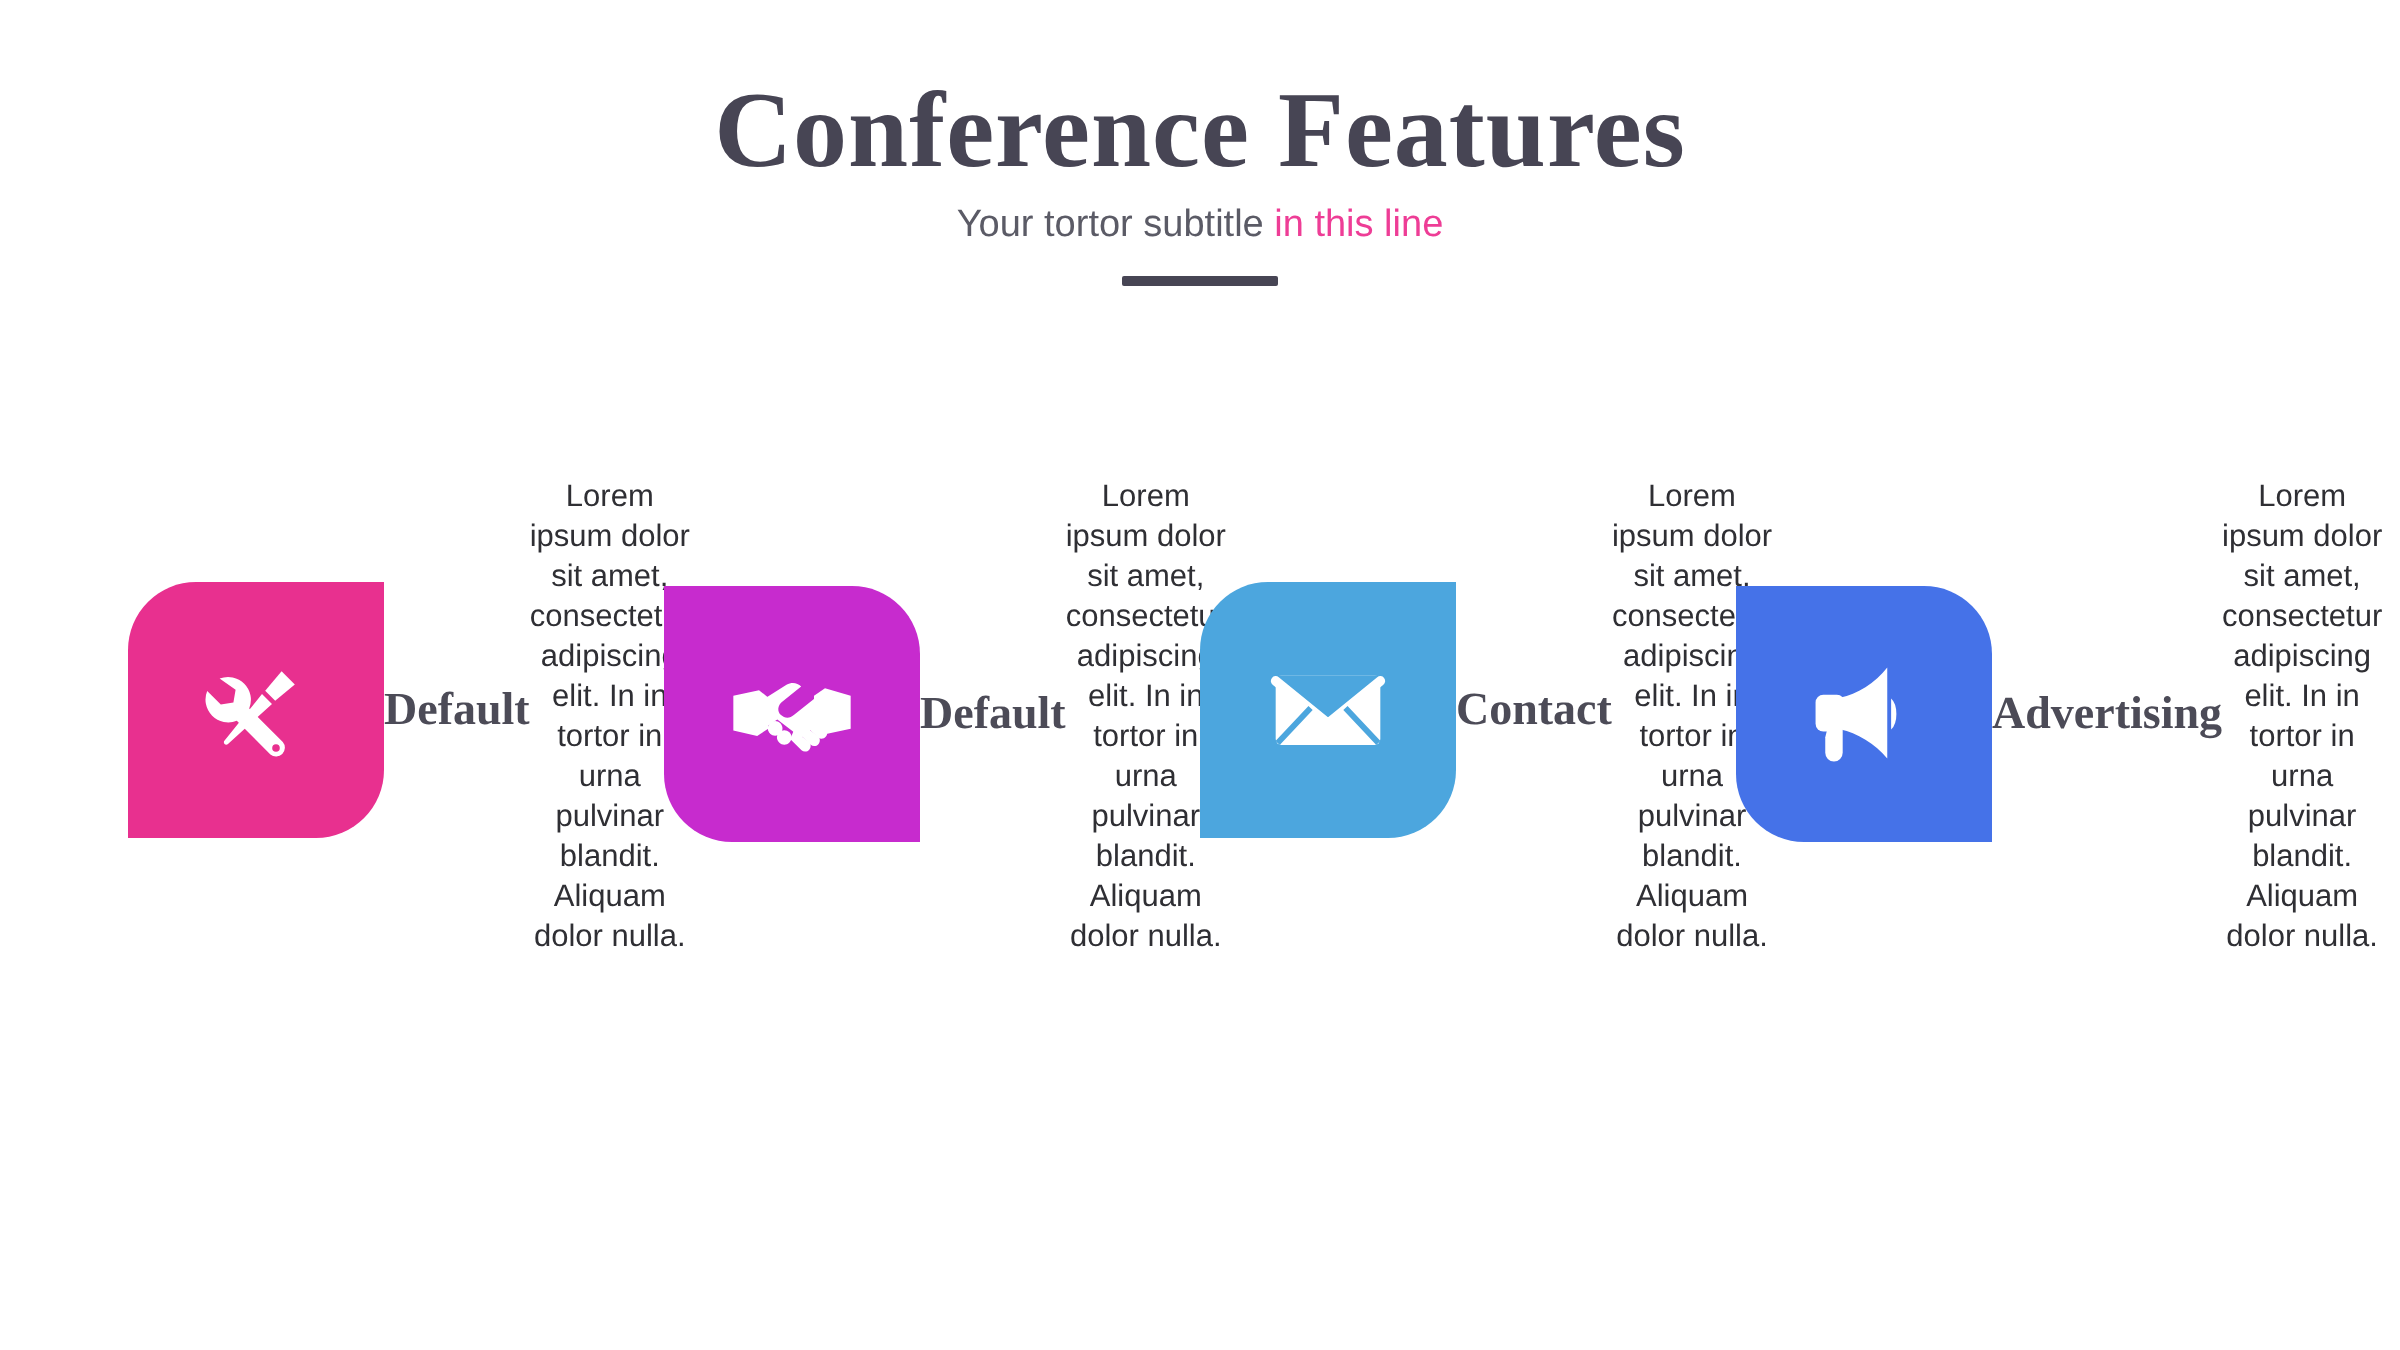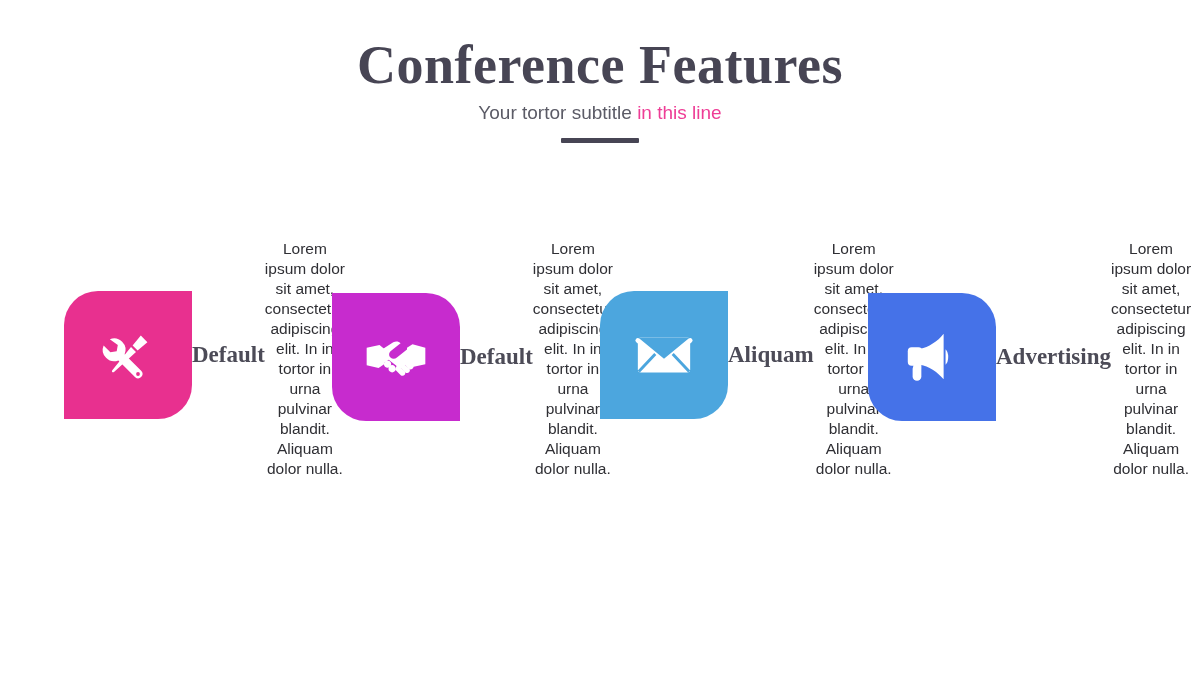--- a/index.html
+++ b/index.html
@@ -184,21 +184,21 @@
           <svg width="62" height="62" viewBox="0 0 64 64" aria-hidden="true">
             <g>
               <rect x="5" y="14" width="54" height="36" rx="3" fill="#ffffff"></rect>
               <path d="M5 17 L32 39 L59 17 L59 14 L5 14 Z" fill="#4ca6de"></path>
               <path d="M5 17 L32 39 L59 17" fill="#4ca6de" stroke="#ffffff" stroke-width="5" stroke-linejoin="round" stroke-linecap="round"></path>
               <path d="M6 49 L23 31 M58 49 L41 31" stroke="#4ca6de" stroke-width="3" fill="#4ca6de"></path>
             </g>
           </svg>
         </span>
       </div>
-      <h2 class="feature-title">Aliquam</h2>
+      <h2 class="feature-title">Contact</h2>
       <p class="feature-body">Lorem ipsum dolor sit amet, consectetur adipiscing elit. In in tortor in urna pulvinar blandit. Aliquam dolor nulla.</p>
     </div>
 
     <div class="feature offset-down">
       <div class="tile shape-b" style="background: rgb(69, 114, 232);">
         <span>
           <svg width="62" height="62" viewBox="0 0 64 64" aria-hidden="true">
             <g fill="#ffffff">
 
               <path d="M44 8 C38 16 28 22 20 23.5 L20 40 C28 41.5 38 47.5 44 55 Z"></path>

